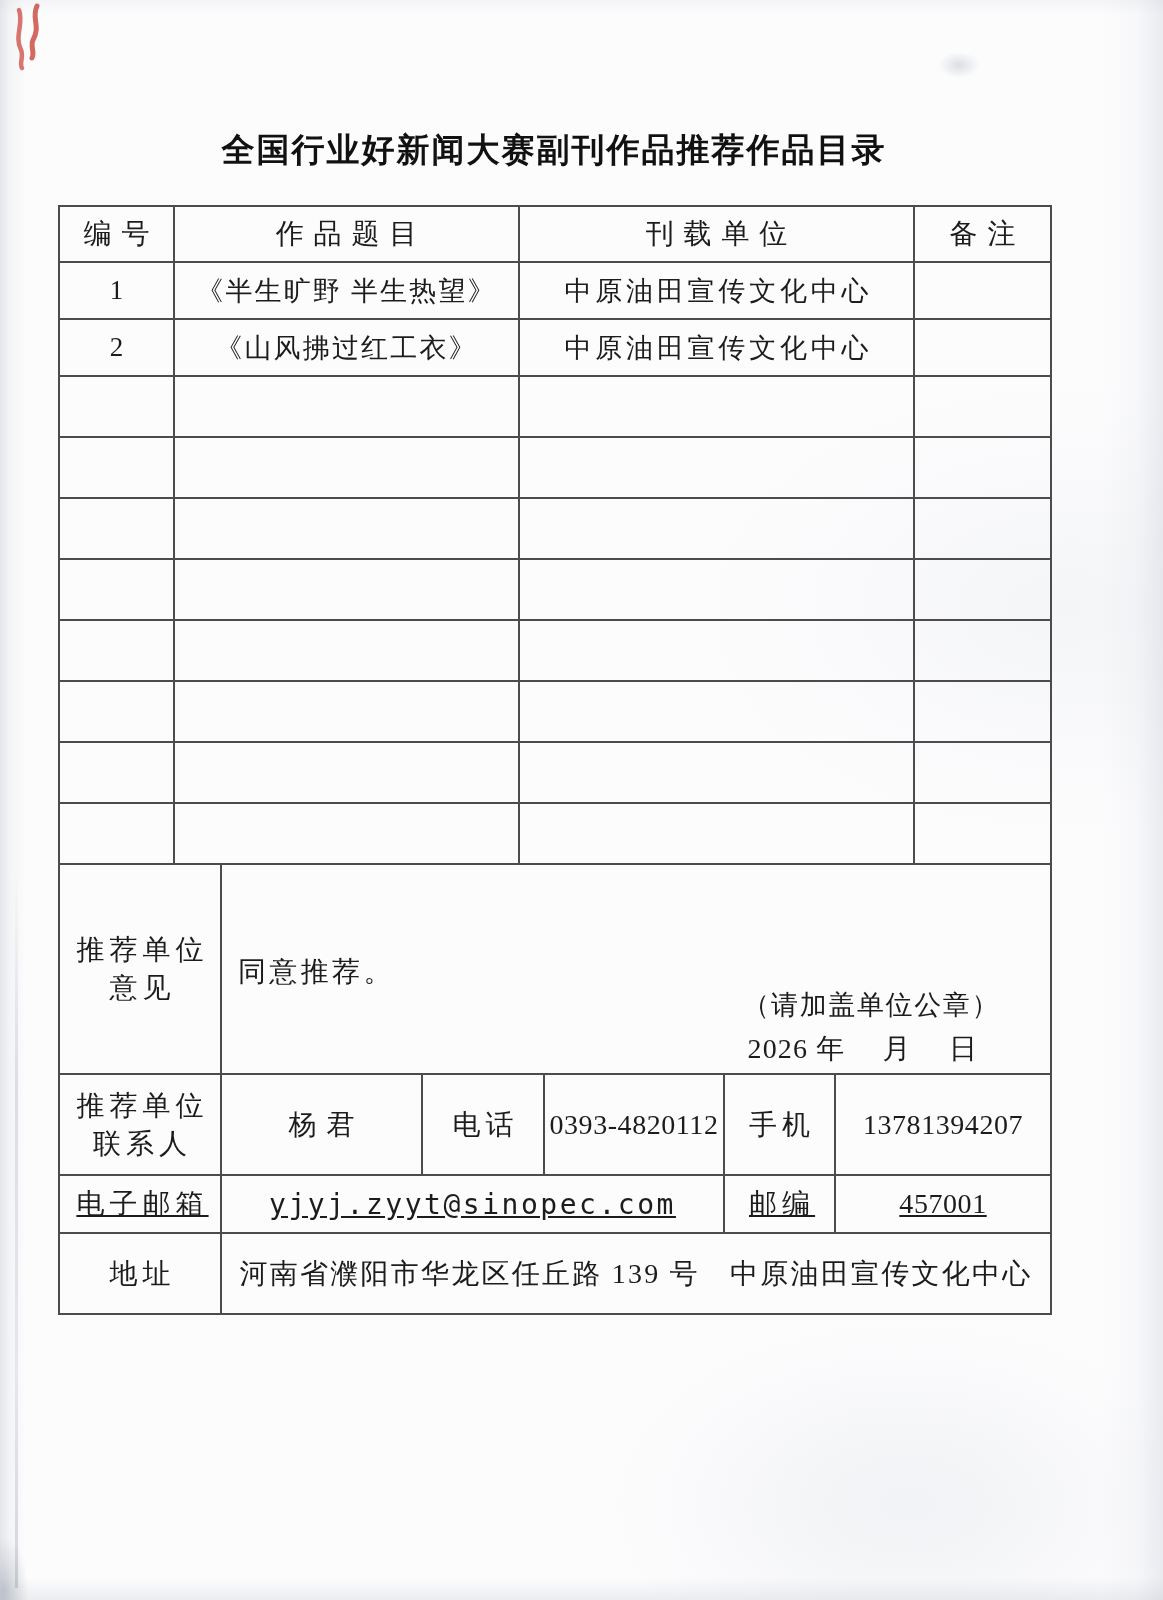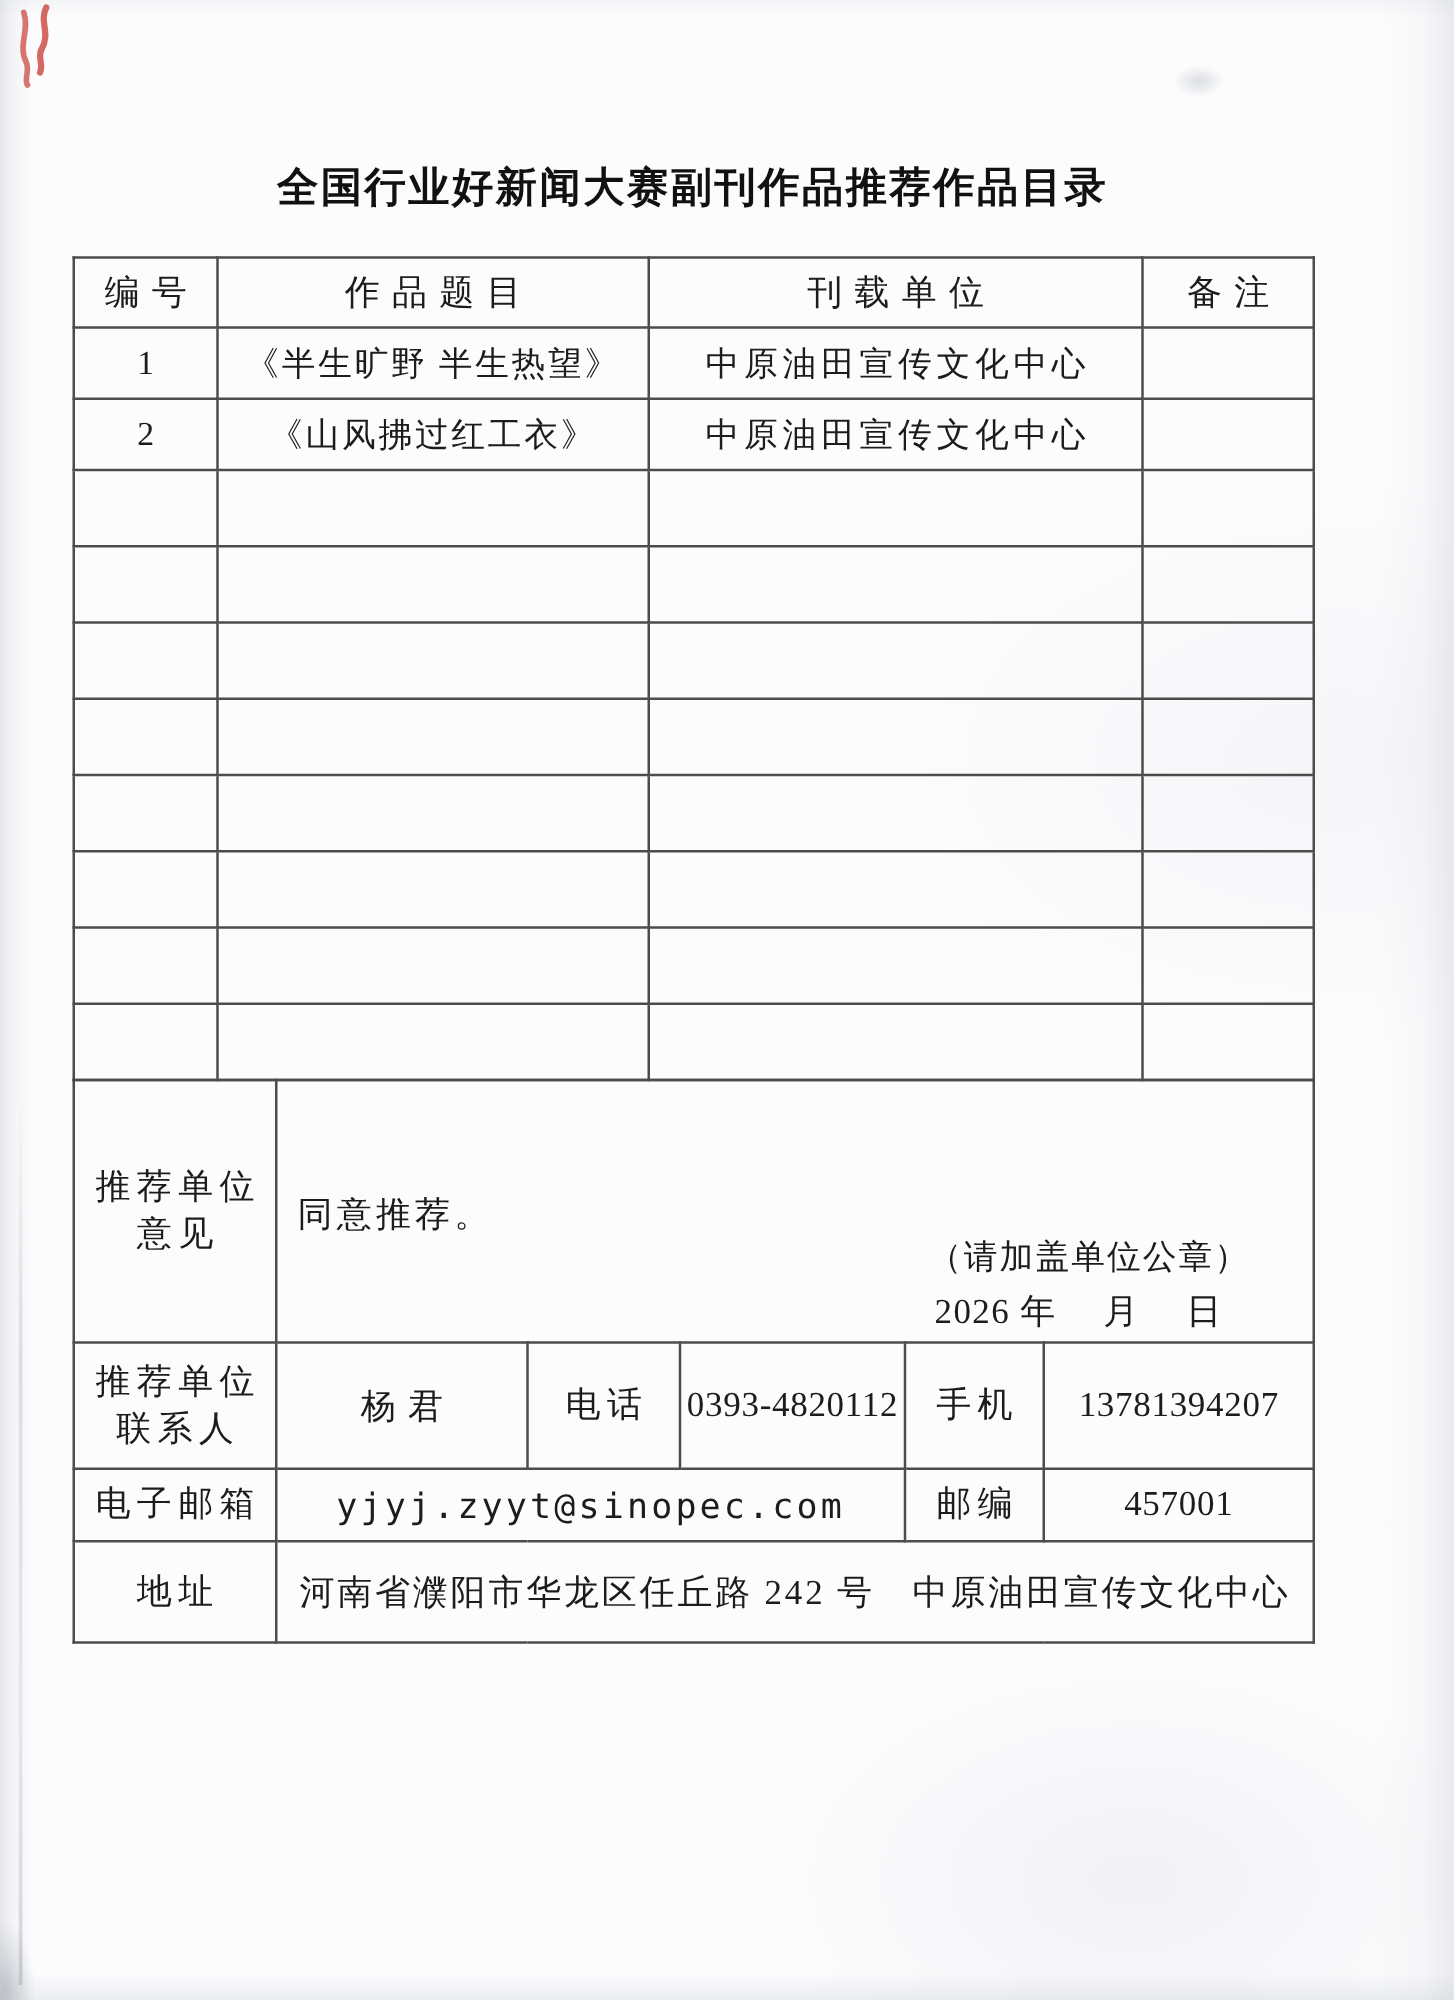--- a/index.html
+++ b/index.html
@@ -35,21 +35,21 @@
   .catalog tr.filled{height:57px;}
   .catalog tr.empty{height:61px;}
   .cell-no{font-size:26px;}
   .cell-title{letter-spacing:0.08em;}
   .cell-publisher{letter-spacing:0.14em;padding-left:0.14em;}
   .info{top:863px;width:992px;}
   .info td{font-size:28px;}
   .lbl{white-space:pre-line;line-height:1.35;letter-spacing:0.18em;padding-left:0.18em;font-size:28px;}
   .opinion-row{height:210px;}
   .contact-row{height:101px;}
-  .email-row{height:58px;}
+  .email-row{height:58px;text-decoration:underline;}
   .address-row{height:81px;}
   .opinion-cell{position:relative;text-align:left;vertical-align:top;}
   .opinion-text{position:absolute;left:16px;top:52px;font-size:28px;letter-spacing:0.12em;margin-top:36px;}
   .stamp-note{position:absolute;right:50px;top:122px;font-size:27px;letter-spacing:0.06em;}
   .date-line{position:absolute;right:72px;top:165px;font-size:28px;letter-spacing:0.04em;}
   .contact-name{letter-spacing:0.35em;padding-left:0.35em;font-size:27px;}
   .num-val{font-size:28px;letter-spacing:0.02em;border-radius:19px;}
   .email-val{font-family:"DejaVu Sans Mono",monospace;font-size:25px;letter-spacing:0.09em;}
   .address-val{font-size:27px;letter-spacing:0.08em;}
   .footnote{
@@ -185,19 +185,19 @@
       <td class="num-val">13781394207</td>
     </tr>
     <tr class="email-row">
       <td class="lbl">电子邮箱</td>
       <td class="email-val" colspan="3">yjyj.zyyt@sinopec.com</td>
       <td class="lbl">邮编</td>
       <td class="num-val">457001</td>
     </tr>
     <tr class="address-row">
       <td class="lbl">地址</td>
-      <td class="address-val" colspan="5">河南省濮阳市华龙区任丘路 242 号　中原油田宣传文化中心</td>
+      <td class="address-val" colspan="5">河南省濮阳市华龙区任丘路 139 号　中原油田宣传文化中心</td>
     </tr>
   </tbody>
     </table>
 
 
 </div>
 
 </body></html>

